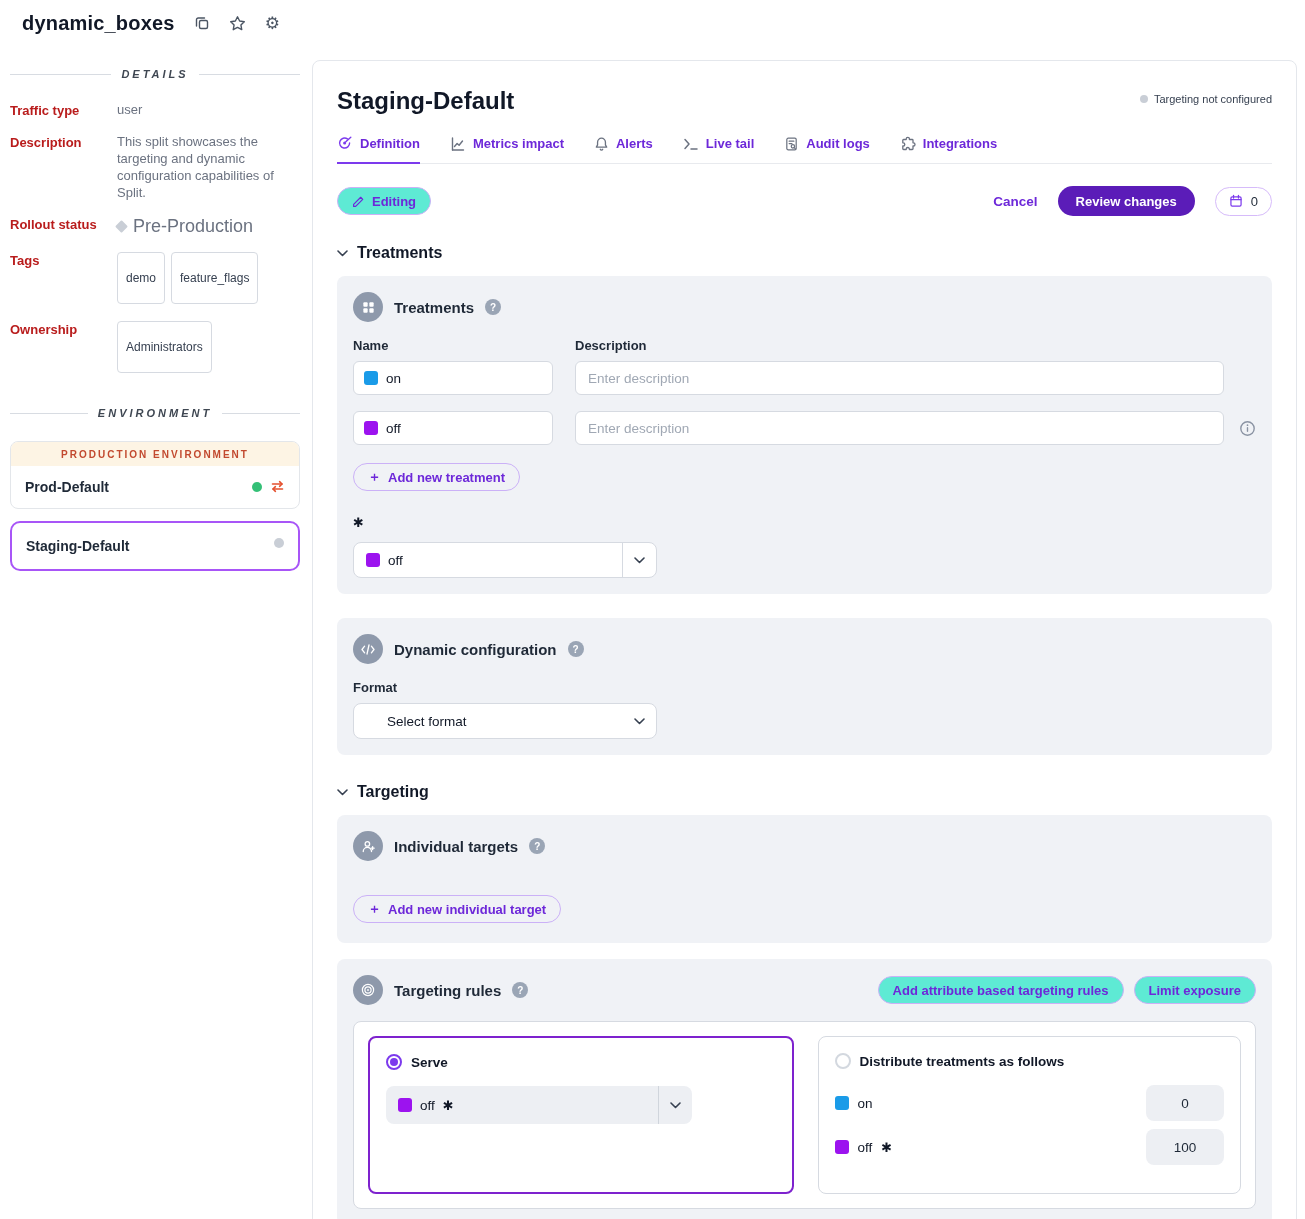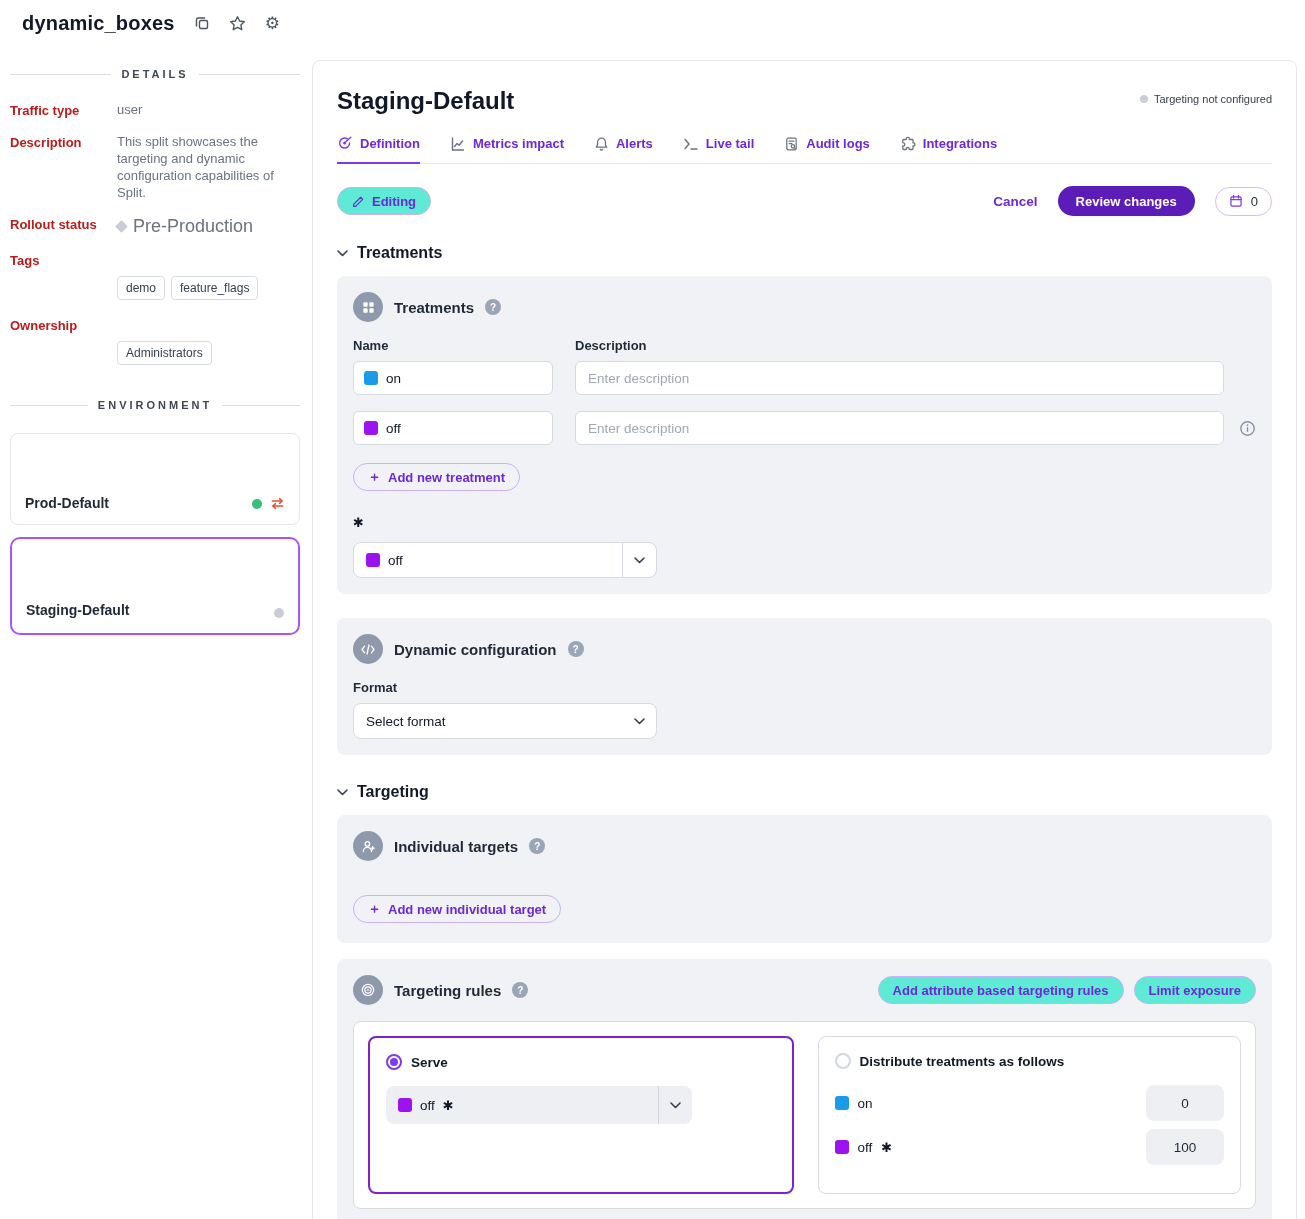--- a/index.html
+++ b/index.html
@@ -10,36 +10,36 @@
   
   .app-header { position:absolute; top:4px; left:22px; display:flex; align-items:center; gap:19px; height:38px; }
   .app-title { font-size:20px; font-weight:700; color:#111827; letter-spacing:.2px; }
   .hicon { color:#4b5563; cursor:pointer; display:flex; align-items:center; }
   .gear-glyph { font-size:17px; line-height:1; color:#4b5563; }
 
   
   .layout { display:flex; padding-top:60px; }
   .sidebar { width:312px; flex:0 0 312px; padding:0 12px 0 10px; }
 
-  .divider-head { display:flex; align-items:center; gap:10px; margin:8px 0 22px; }
+  .divider-head { display:flex; align-items:center; gap:10px; margin:8px 0 22px;font-style:italic; }
   .divider-head .line { flex:1; height:1px; background:#d8dce2; }
   .divider-head .txt { font-size:11px; font-weight:700; letter-spacing:3px; color:#3f4752; }
 
   .detail-row { display:flex; margin-bottom:15px; }
   .detail-label { width:107px; flex:0 0 107px; font-size:13px; font-weight:700; color:#b91c1c; padding-top:1px; }
   .detail-value { font-size:13px; color:#6b7280; line-height:1.3; }
   .rollout { display:flex; align-items:center; gap:7px; color:#6b7280; font-size:18px; }
   .diamond { width:9px; height:9px; background:#c9ced6; transform:rotate(45deg); border-radius:1px; }
   .chips { display:flex; gap:6px; flex-wrap:wrap; }
-  .chip { border:1px solid #d6dae1; border-radius:4px; background:#fff; padding:4px 8px; font-size:12px; color:#374151;margin-top:24px; }
+  .chip { border:1px solid #d6dae1; border-radius:4px; background:#fff; padding:18px 8px; font-size:12px; color:#374151; }
 
   .env-head { margin-top:34px; }
   .env-card { border:1px solid #e3e6ea; border-radius:8px; background:#fff; overflow:hidden; cursor:pointer; }
   .env-banner { background:#fdf4e4; color:#c2492f; font-size:10px; font-weight:700; letter-spacing:2px; text-align:center; padding:7px 0 6px; }
-  .env-row { display:flex; align-items:flex-end; justify-content:space-between; padding:13px 14px;margin-top:48px; }
+  .env-row { display:flex; align-items:flex-start; justify-content:space-between; padding:13px 14px; }
   .env-name { font-size:14px; font-weight:700; color:#1f2937; }
   .env-flags { display:flex; align-items:center; gap:8px; }
   .dot { width:10px; height:10px; border-radius:50%; }
   .dot-green { background:#34c077; }
   .dot-gray { background:#c9ced6; }
   .env-card.selected { border:2px solid #a855f7; border-radius:10px; margin-top:12px; }
   .env-card.selected .env-row { padding:15px 14px; }
 
   
   .main-card { width:985px; flex:0 0 985px; background:#fff; border:1px solid #e4e7ec; border-radius:8px;
@@ -92,21 +92,21 @@
   .add-btn { margin-top:18px; }
   .default-note { display:flex; align-items:center; gap:8px; margin-top:24px; }
   .star-mark { font-size:13px; color:#111827; }
   .note-text { font-size:12px; font-weight:600; color:#1f2937; }
 
   .dropdown { width:304px; height:36px; background:#fff; border:1px solid #d6dae1; border-radius:8px;
     display:flex; align-items:center; justify-content:space-between; cursor:pointer; margin-top:12px; }
   .dropdown .dd-left { display:flex; align-items:center; gap:8px; padding:0 12px; font-size:13.5px; color:#111827; }
   .dd-chev { width:34px; height:100%; display:flex; align-items:center; justify-content:center; color:#374151; }
   .dd-chev.with-div { border-left:1px solid #d6dae1; }
-  .placeholder { color:#a0a8b4; }
+  .placeholder { color:#a0a8b4;margin-left:21px; }
 
   .format-label { margin-top:16px; font-size:13px; font-weight:700; color:#1f2937; }
   .format-dd { margin-top:8px; }
 
   .it-add { margin-top:34px; margin-bottom:4px; }
 
   .rules-head { display:flex; align-items:center; justify-content:space-between; }
   .rules-head-left { display:flex; align-items:center; gap:11px; }
   .rules-head-right { display:flex; align-items:center; gap:10px; }
 
@@ -189,20 +189,21 @@
       </span>
     </div>
 
     <div class="divider-head env-head">
       <span class="line"></span>
         <span class="txt">ENVIRONMENT</span>
         <span class="line"></span>
     </div>
 
     <div class="env-card">
+      <div class="env-banner">PRODUCTION ENVIRONMENT</div>
       <div class="env-row">
         <span class="env-name">Prod-Default</span>
         <span class="env-flags">
           <span class="dot dot-green"></span>
           <span>
             <svg width="15" height="15" viewBox="0 0 15 15" fill="none" stroke="#e4502e" stroke-width="1.6" stroke-linecap="round" stroke-linejoin="round">
               <path d="M2.5 5h9.5"></path>
                 <path d="M9.6 2.7L12 5 9.6 7.3"></path>
               <path d="M12.5 10H3"></path>
                 <path d="M5.4 7.7L3 10l2.4 2.3"></path>

